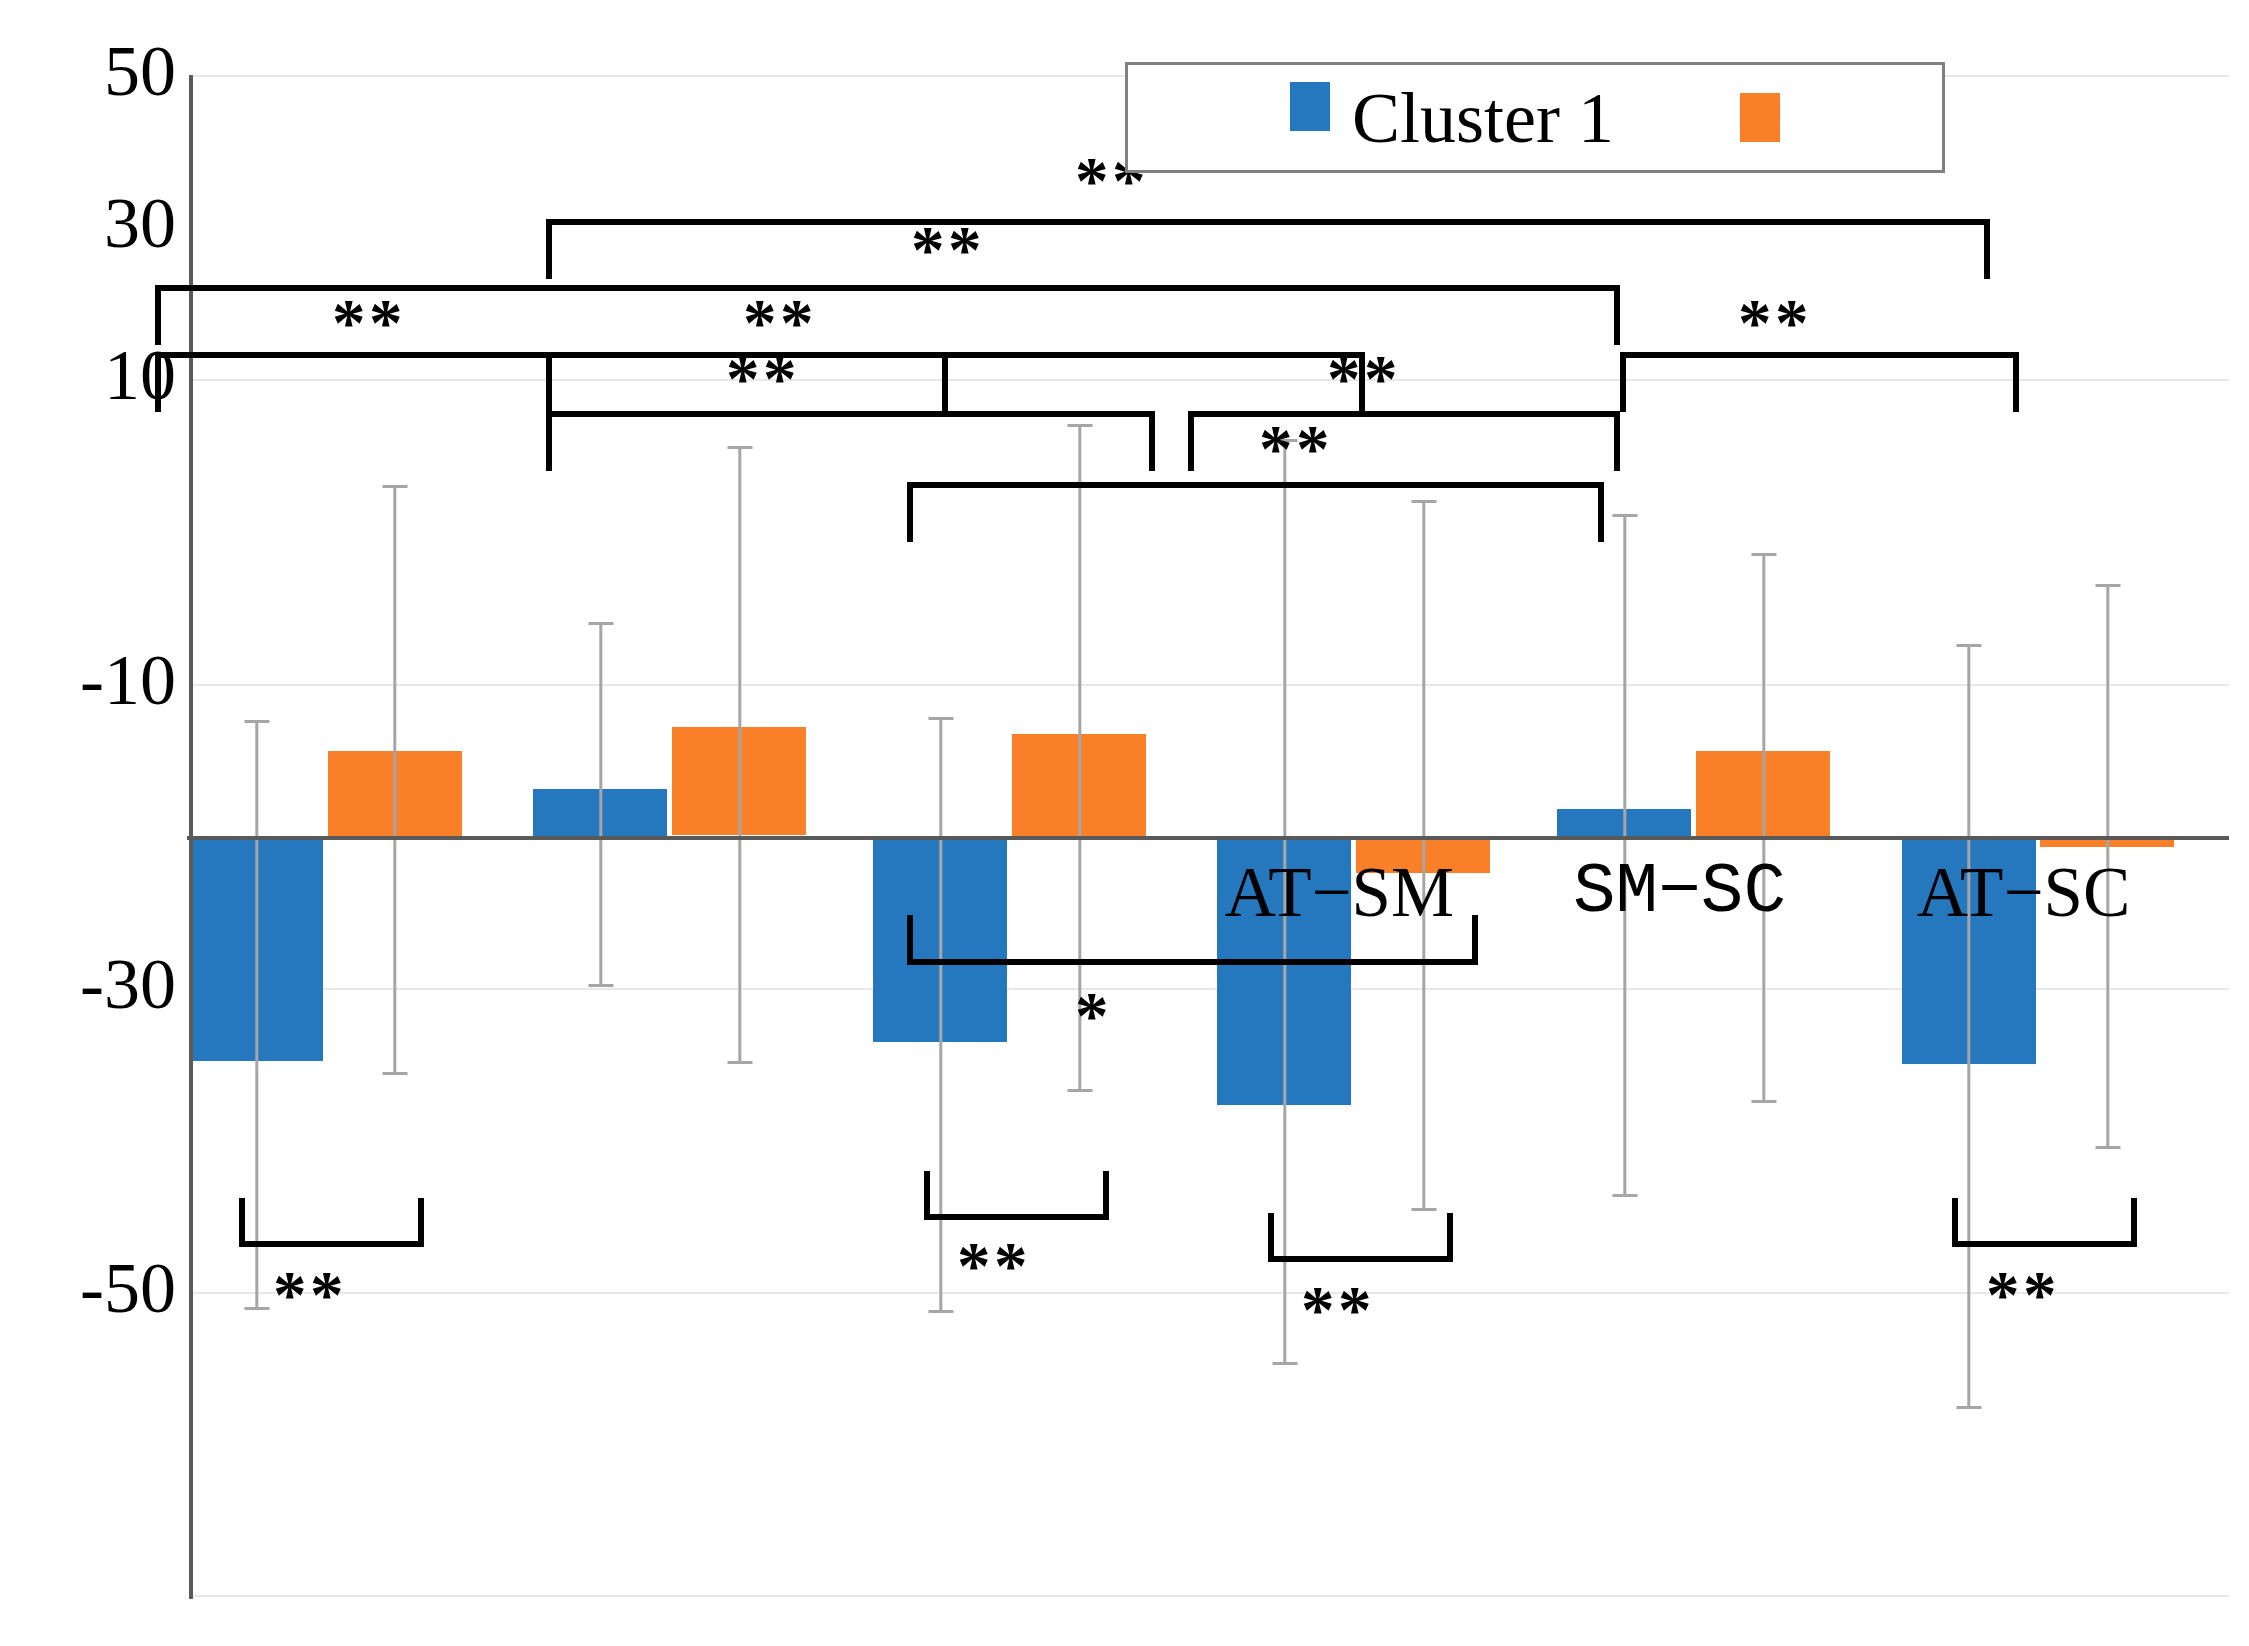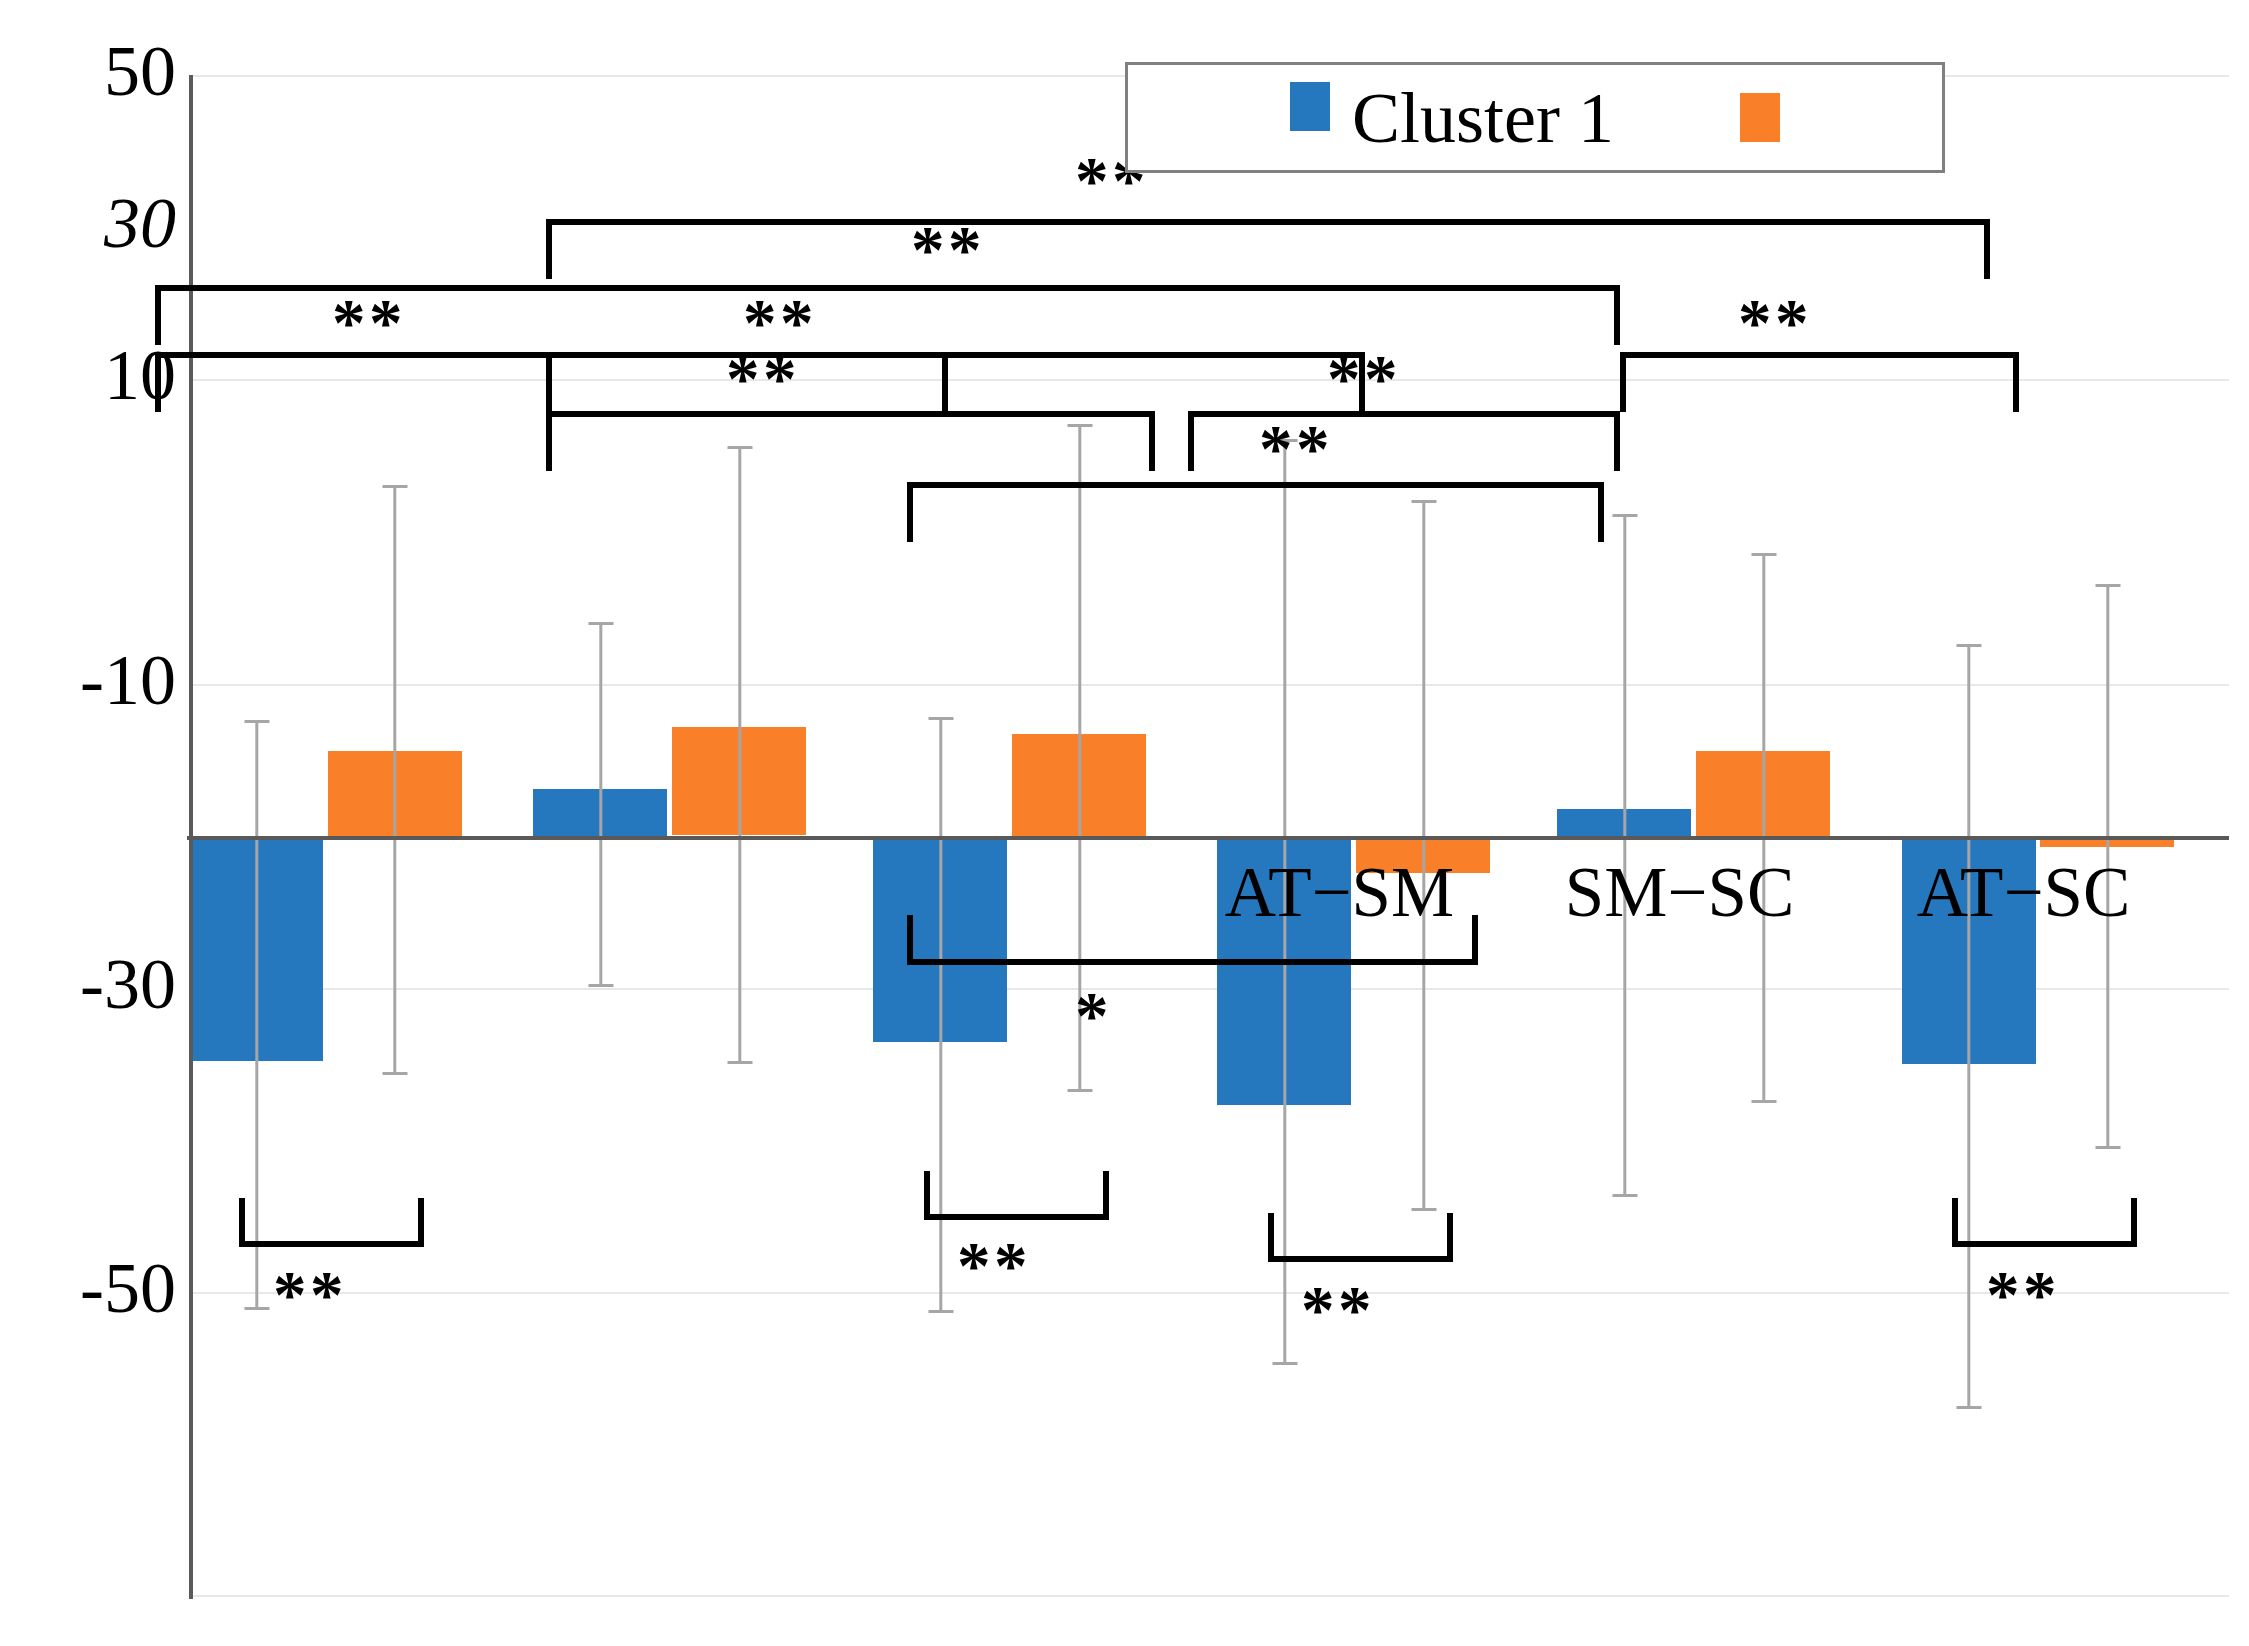--- a/index.html
+++ b/index.html
@@ -42,21 +42,21 @@
   .legend-item{display:flex;gap:22px;}
   .legend-swatch{width:40px;height:49px;}
   .legend-text{font-size:72px;color:#000;line-height:1;white-space:nowrap;}
 </style>
 </head>
 <body>
 
 <div id="chart-root">
 
   <div class="ytl" style="left:0px;  top:18.5px;">50</div>
-  <div class="ytl" style="left:0px;  top:171px;font-style:italic;">30</div>
+  <div class="ytl" style="left:0px;  top:171px;">30</div>
   <div class="ytl" style="left:0px;  top:323px;">10</div>
   <div class="ytl" style="left:0px;top:628px;">-10</div>
   <div class="ytl" style="left:0px;top:932px;">-30</div>
   <div class="ytl" style="left:0px;top:1236px;">-50</div>
 
   <div class="plot-area">
 
     <div class="gridline" style="top:0px;"></div>
     <div class="gridline" style="top:304px;"></div>
     <div class="gridline" style="top:609px;"></div>
@@ -134,21 +134,21 @@
     <div class="bar c1" style="left:1713px;top:761px; width:134px; height:228px;"></div>
 
     <div class="bar c2" style="left:139px; top:676px; width:134px; height:85px;"></div>
     <div class="bar c2" style="left:483px; top:652px; width:134px; height:108px;"></div>
     <div class="bar c2" style="left:823px; top:659px; width:134px; height:102px;"></div>
     <div class="bar c2" style="left:1167px;top:761px; width:134px; height:37px;"></div>
     <div class="bar c2" style="left:1507px;top:676px; width:134px; height:85px;"></div>
     <div class="bar c2" style="left:1851px;top:761px; width:134px; height:11px;"></div>
 
     <div class="cat-label" style="left:1012px; top:782px; width:277px;">AT−SM</div>
-    <div class="cat-label" style="left:1352px; top:782px; width:277px;">SM−SC</div>
+    <div class="cat-label" style="left:1352px; top:782px; width:277px;font-family:Liberation Mono, monospace;">SM−SC</div>
     <div class="cat-label" style="left:1696px; top:782px; width:277px;">AT−SC</div>
 
     <div class="brk" style="left:357px; top:144px; width:1444px; height:60px;">
       <div class="h"></div>
         <div class="l" style="height:60px;"></div>
         <div class="r" style="height:60px;"></div>
     </div>
     <div class="sig" style="left:886px; top:72px;">**</div>
 
     <div class="brk" style="left:-34px; top:210px; width:1465px; height:60px;">

